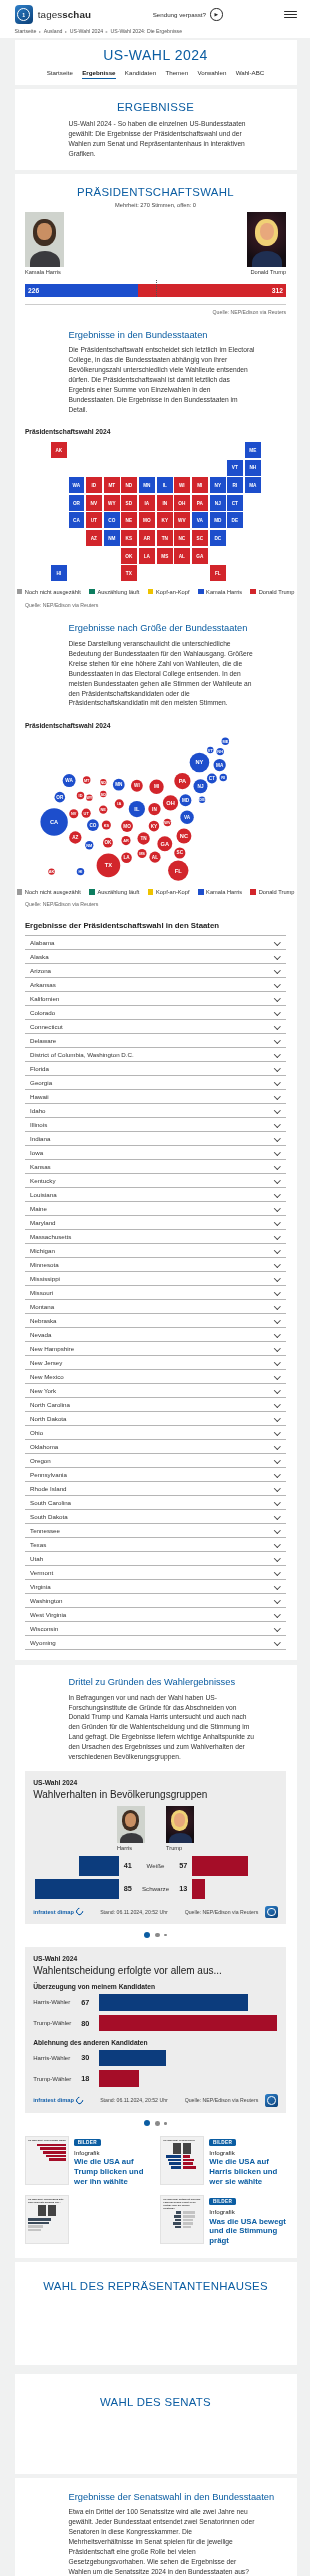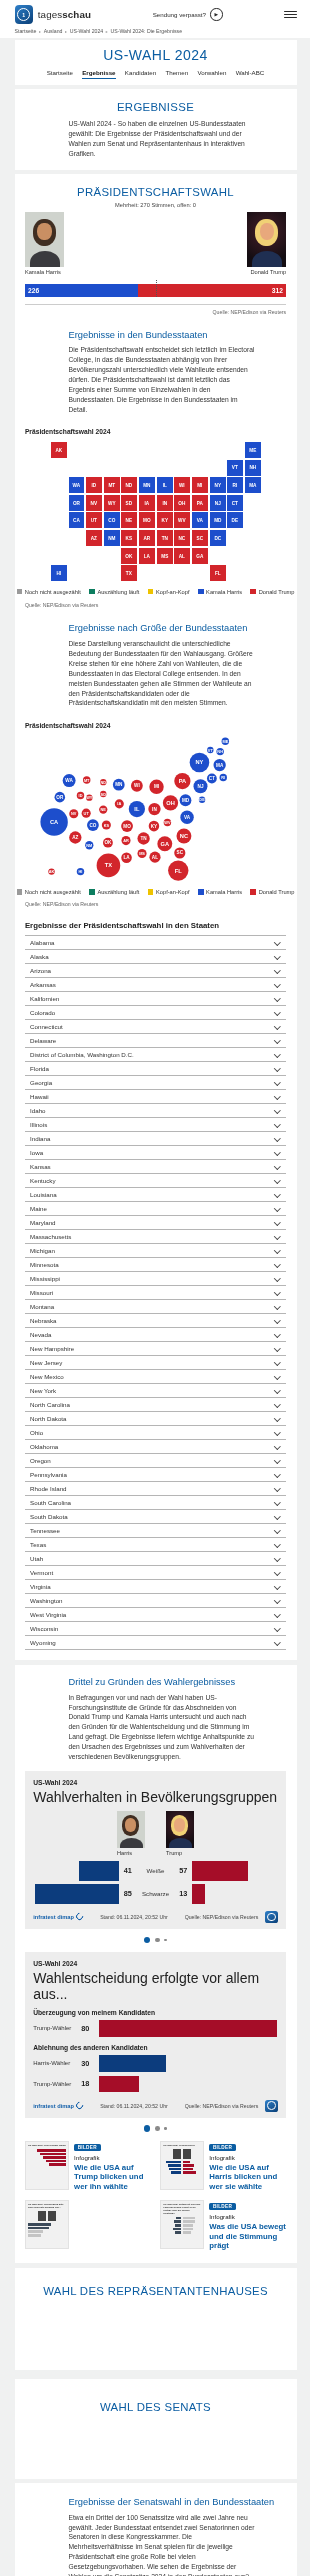--- a/index.html
+++ b/index.html
@@ -58,21 +58,21 @@
   .tile{position:absolute;width:17.6px;height:17.6px;box-sizing:border-box;border:0.5px solid #fff;display:flex;align-items:center;justify-content:center;font-size:4.7px;font-weight:700;color:#fff;cursor:pointer;}
   
   .accHead{font-size:7.8px;font-weight:700;color:#222;margin:13.5px 10.4px 0;}
   .accList{margin:5.2px 10.4px 0;border-bottom:0.5px solid #b5b5b5;}
   .accRow{border-top:0.5px solid #b5b5b5;height:13px;display:flex;align-items:center;justify-content:space-between;cursor:pointer;}
   .accRow .lbl{font-size:6.2px;color:#333;padding-left:5.2px;}
   .chev{width:3.6px;height:3.6px;border-right:0.8px solid #444;border-bottom:0.8px solid #444;transform:rotate(45deg);margin-right:6.2px;flex:0 0 auto;}
   
   .grayCard{background:#ededed;margin:9.3px 10.4px 0;padding:7.3px 8.3px 6.2px;}
   .grayCard .kicker{font-size:6.7px;font-weight:700;color:#222;}
-  .grayCard .ctitle{font-size:14px;color:#222;margin-top:3.1px;}
+  .grayCard .ctitle{font-size:10px;color:#222;margin-top:3.1px;}
   .photosRow{display:flex;justify-content:center;gap:21px;margin-top:6.2px;}
   .photosRow .pcol .photo{width:28px;height:37px;}
   .photosRow .plabel{font-size:5.7px;color:#333;margin-top:2.1px;}
   .demoRow{display:grid;grid-template-columns:1fr 17.6px 38px 17.6px 1fr;align-items:center;margin-top:3.1px;}
   .demoRow .lbar{justify-self:end;height:19.7px;background:#0c3c7d;}
   .demoRow .rbar{justify-self:start;height:19.7px;background:#a50d28;}
   .demoRow .val{font-size:7.3px;font-weight:700;color:#222;text-align:center;}
   .demoRow .cat{font-size:6.2px;color:#333;text-align:center;}
   .chartFoot{display:flex;align-items:center;margin-top:7.3px;gap:3.1px;}
   .brandTxt{font-size:5.7px;font-weight:700;color:#1460aa;display:flex;align-items:center;gap:2.1px;}
@@ -771,20 +771,25 @@
     <span class="dot d2"></span>
     <span class="dot d3"></span>
   </div>
 
   <div class="grayCard">
     <div class="kicker">US-Wahl 2024</div>
     <div class="ctitle">Wahlentscheidung erfolgte vor allem aus...</div>
     <div id="decisionGroups">
         <div class="groupLbl">Überzeugung von meinem Kandidaten</div>
         <div class="decRow">
+          <span class="dlbl">Harris-Wähler</span>
+          <span class="dval">67</span>
+          <span class="dbar" style="width: 149px; background: rgb(12, 60, 125);"></span>
+        </div>
+        <div class="decRow">
           <span class="dlbl">Trump-Wähler</span>
           <span class="dval">80</span>
           <span class="dbar" style="width: 178px; background: rgb(165, 13, 40);"></span>
         </div>
         <div class="groupLbl">Ablehnung des anderen Kandidaten</div>
         <div class="decRow">
           <span class="dlbl">Harris-Wähler</span>
           <span class="dval">30</span>
           <span class="dbar" style="width: 67px; background: rgb(12, 60, 125);"></span>
         </div>

